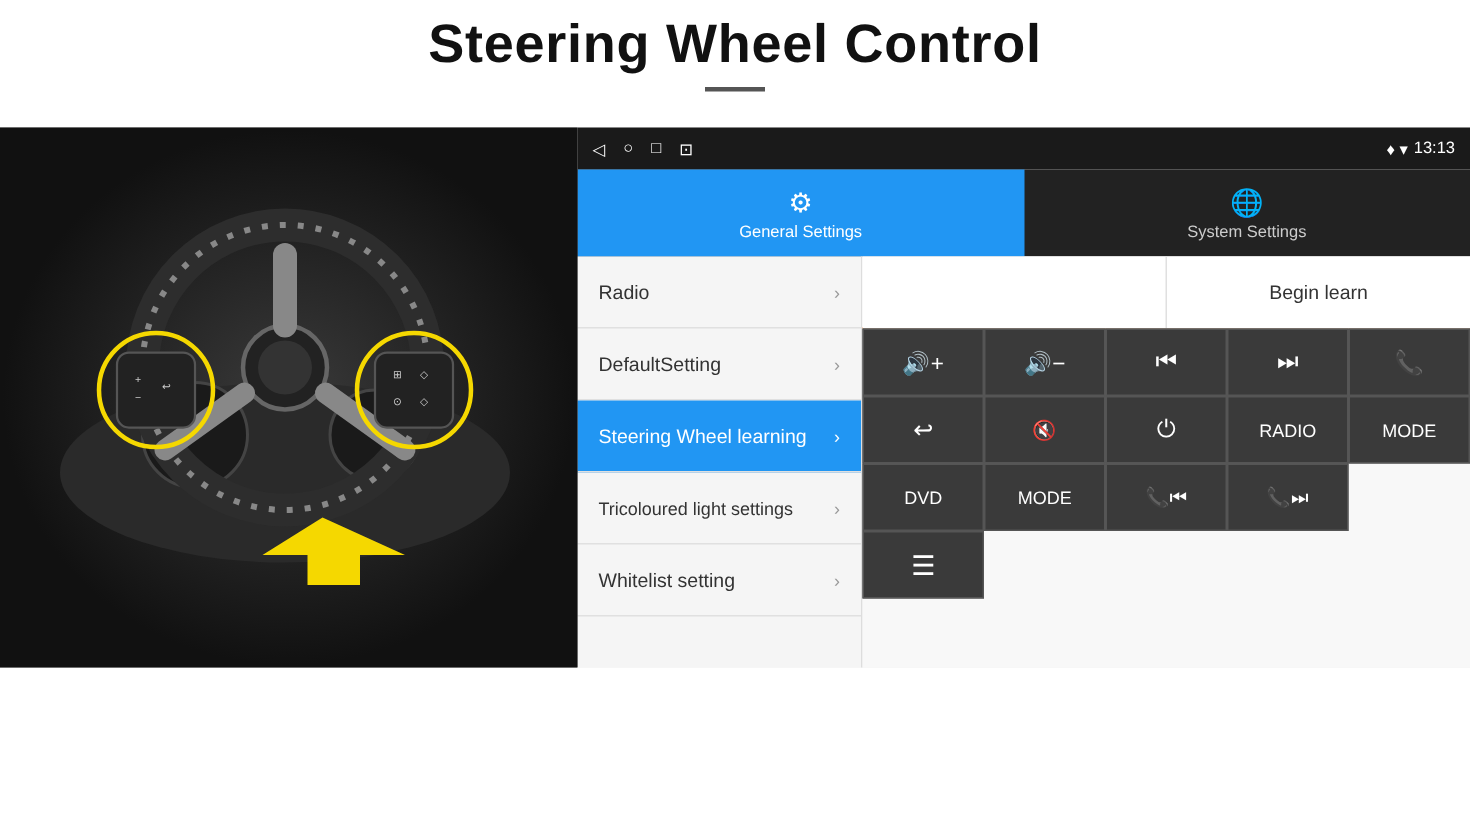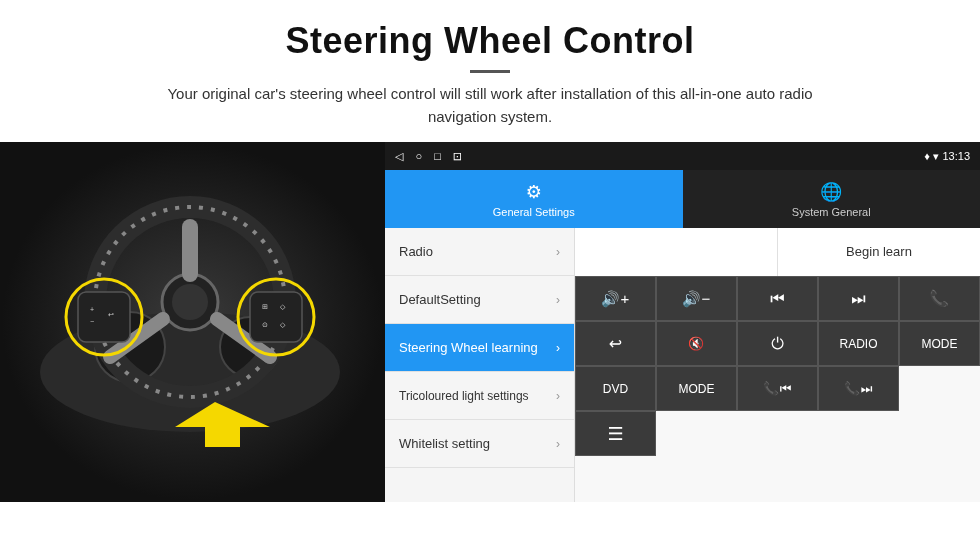--- a/index.html
+++ b/index.html
@@ -7,21 +7,21 @@
       font-family: Arial, sans-serif;
       background: #fff;
       width: 980px;
       min-height: 544px;
       overflow: hidden;
     }
 
     
     .header {
       text-align: center;
-      padding: 20px 40px 10px;
+      padding: 8px 40px 10px;
     }
     .header h1 {
       font-size: 36px;
       font-weight: 900;
       color: #111;
       letter-spacing: 0.5px;
     }
     .header-divider {
       width: 40px;
       height: 3px;
@@ -210,21 +210,20 @@
       top: 30px;
       left: 30px;
     }
   </style>
 </head>
 <body>
 
 <div class="header">
   <h1>Steering Wheel Control</h1>
   <div class="header-divider"></div>
-  <p>Your original car's steering wheel control will still work after installation of this all-in-one auto radio navigation system.</p>
 </div>
 
 <div class="main-content">
 
   <div class="car-image-area">
     <div class="car-bg">
 
       <svg class="sw-svg" width="320" height="280" viewBox="0 0 320 280">
 
         <ellipse cx="160" cy="200" rx="150" ry="60" fill="#2a2a2a"></ellipse>
@@ -277,21 +276,21 @@
       </div>
     </div>
 
     <div class="tabs-row">
       <div class="tab active">
         <span class="tab-icon">⚙</span>
         <span>General Settings</span>
       </div>
       <div class="tab">
         <span class="tab-icon">🌐</span>
-        <span>System General</span>
+        <span>System Settings</span>
       </div>
     </div>
 
     <div class="content-area">
 
       <div class="left-menu">
         <div class="menu-item">
           <span>Radio</span>
           <span class="chevron">›</span>
         </div>

